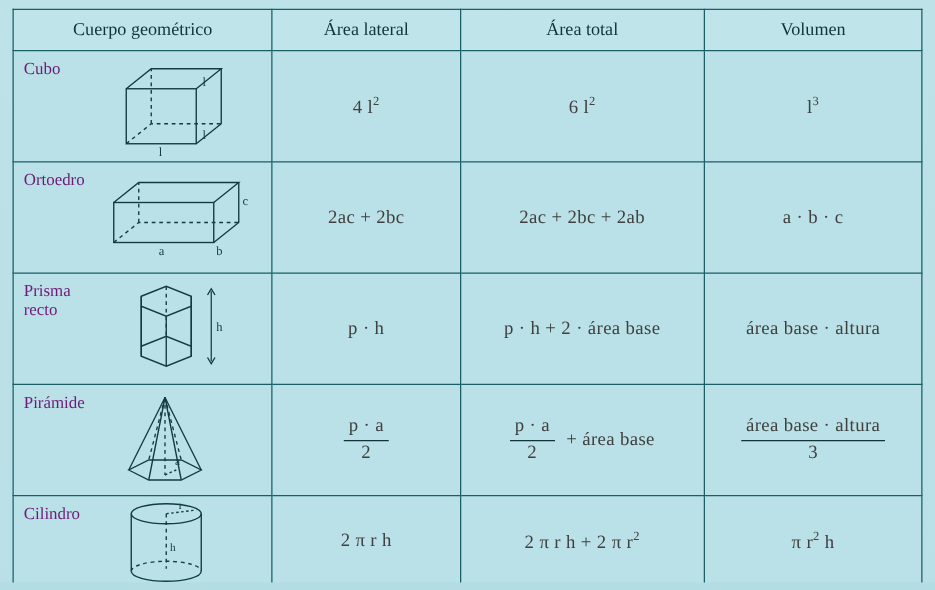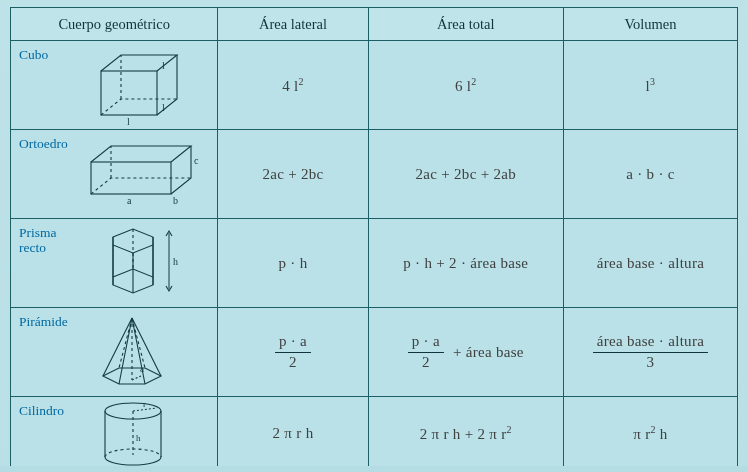--- a/index.html
+++ b/index.html
@@ -51,21 +51,21 @@
     height: 88px;
     padding: 0;
     text-align: left;
     vertical-align: top;
   }
   .shape-name {
     position: absolute;
     left: 8px;
     top: 6px;
     font-size: 13.5px;
-    color: #0369a1;
+    color: #701a75;
     line-height: 1.12;
     text-align: left;
     white-space: pre-line;
   }
   .shape-art {
     position: absolute;
     left: 72px;
     top: 2px;
     width: 130px;
     height: 86px;

